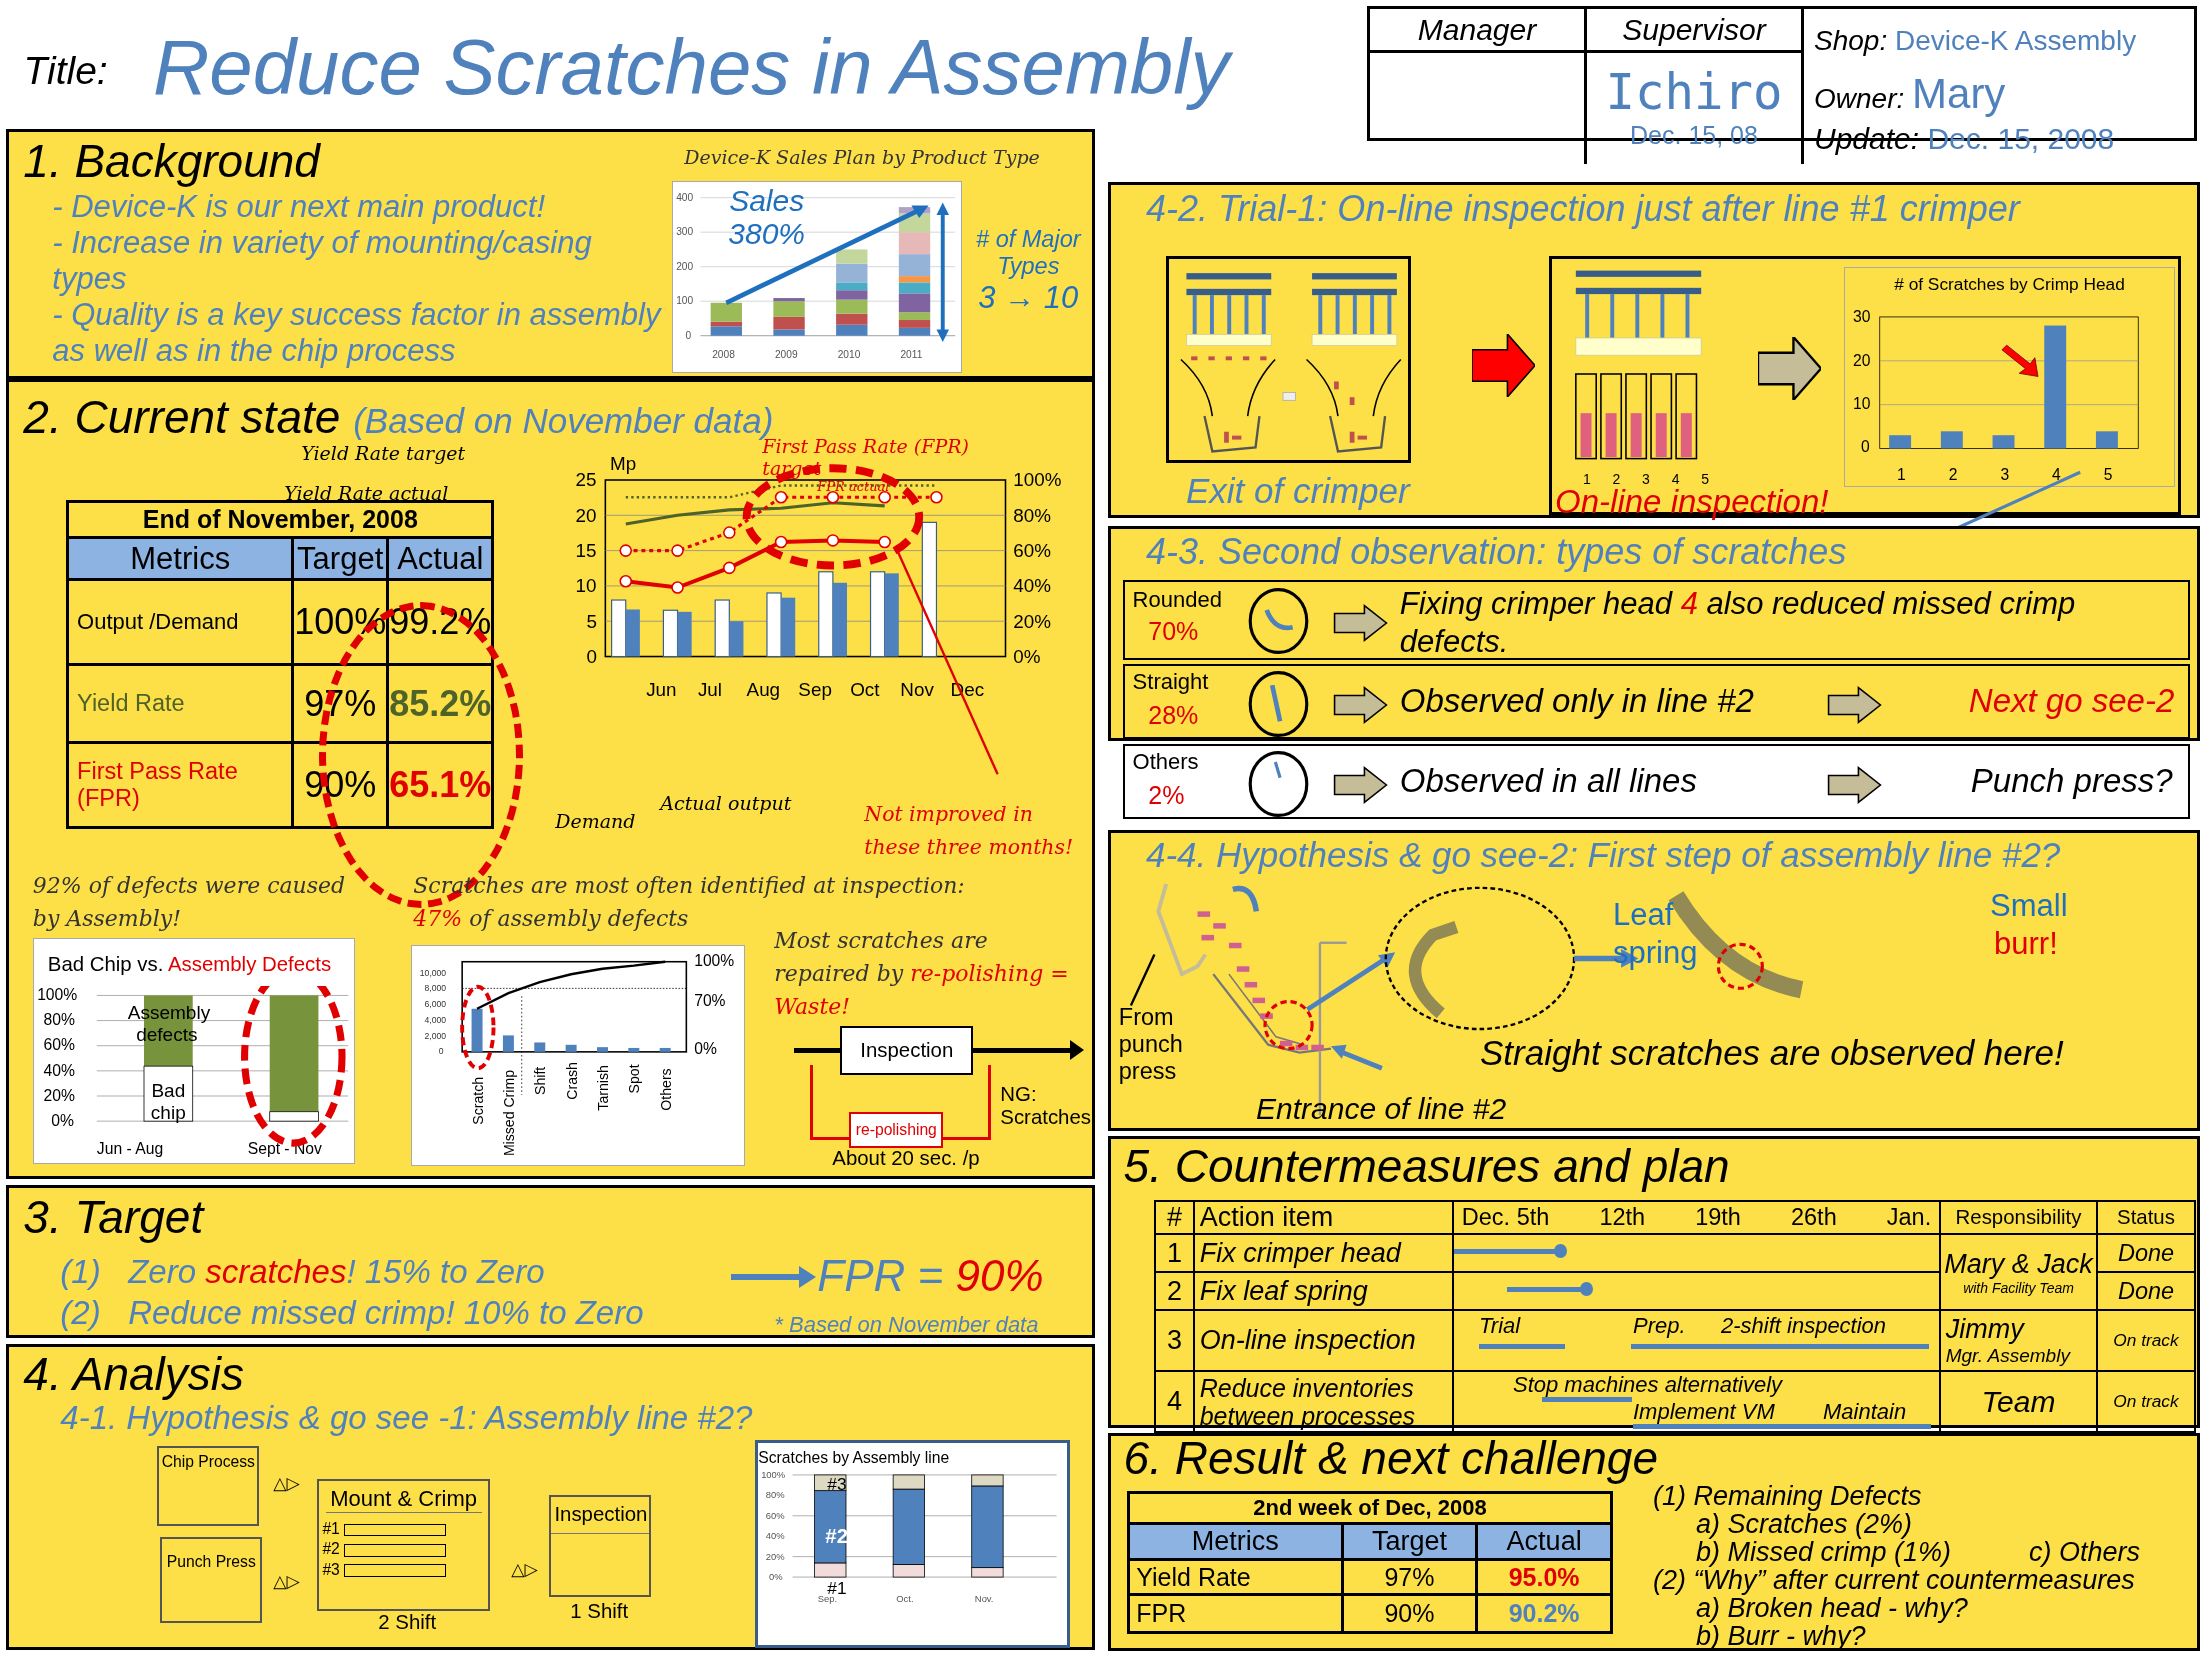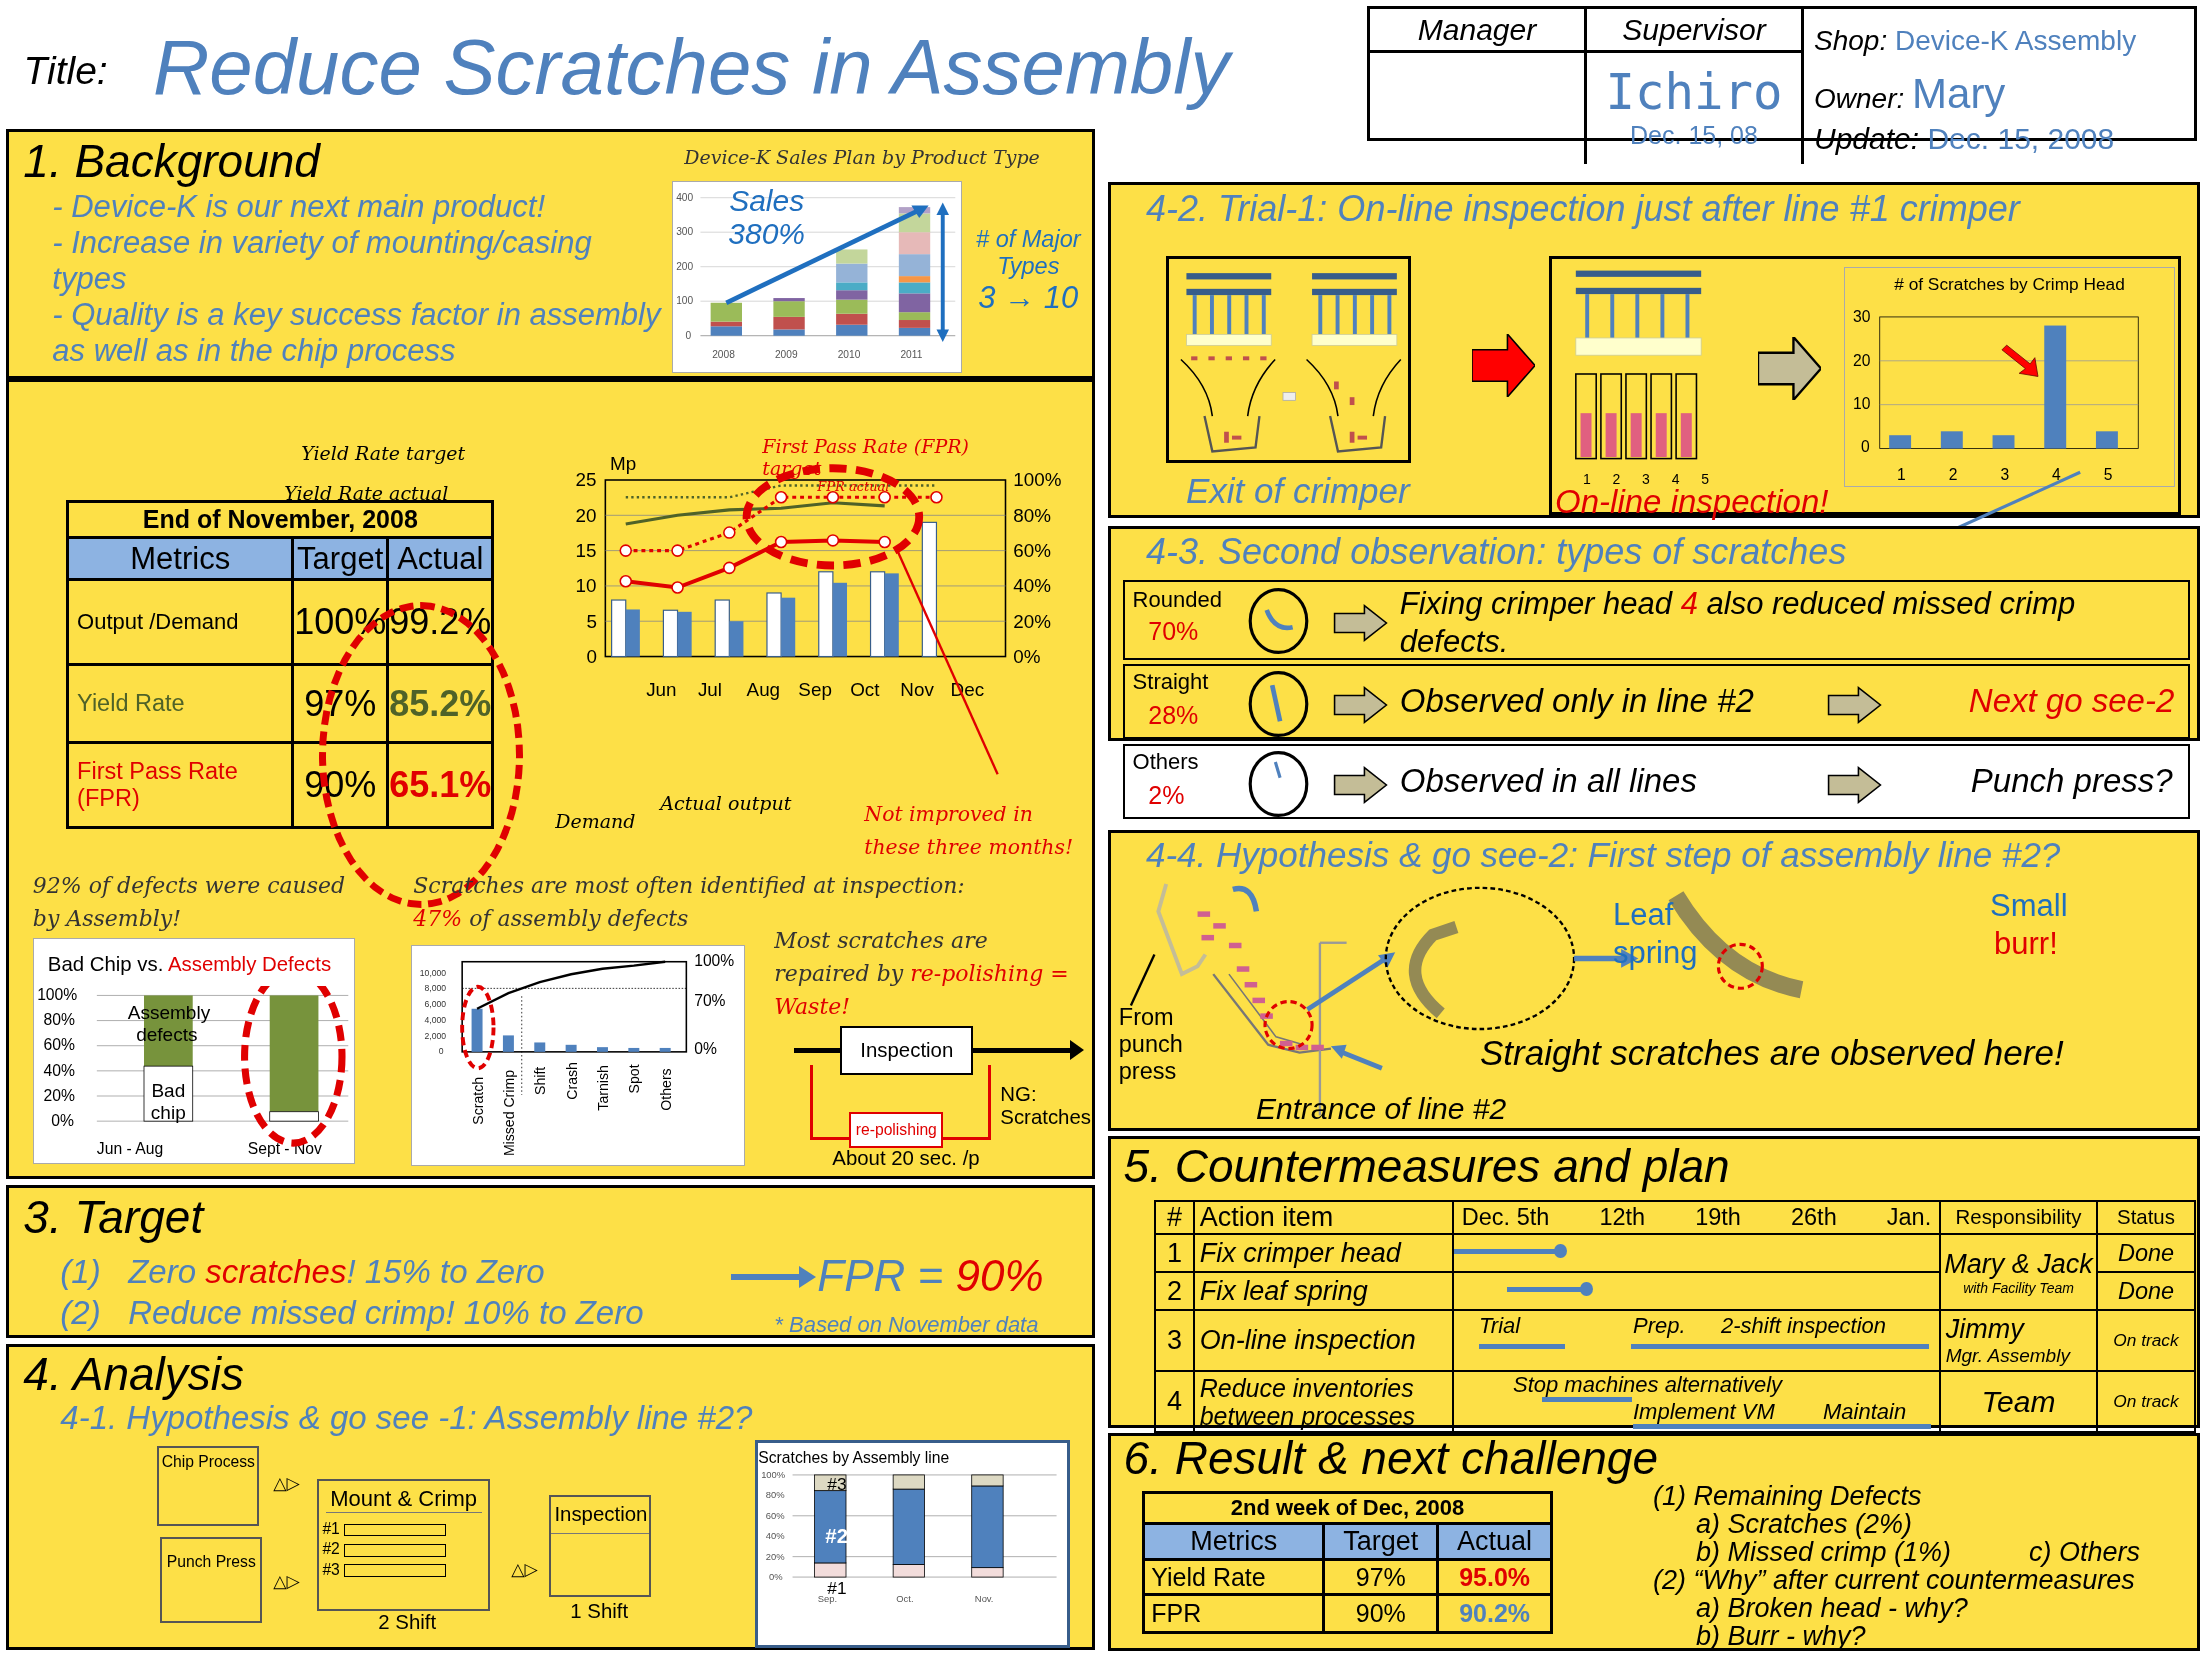--- a/index.html
+++ b/index.html
@@ -102,20 +102,21 @@
         <div>380%</div>
       </div>
   </div>
   <div class="abs it" style="left:956px;top:94px;width:126px;font-size:23.5px;color:#1f6fbf;text-align:center">
       <div># of Major Types</div>
       <div style="font-size:31px">3 → 10</div>
     </div>
 </div>
 
 <div class="box" style="left:6.3px;top:379px;width:1089px;height:800px">
+  <div class="sec-title" style="left:14px;top:7.8px"><span>2. Current state</span> <span class="blue" style="font-size:35px">(Based on November data)</span></div>
 
   <table class="mtbl abs" style="left:57px;top:118px;width:428px">
     <tbody>
         <tr>
           <td colspan="3" style="font-size:25px;font-weight:bold;height:36px">End of November, 2008</td>
         </tr>
     <tr class="hdr">
           <td style="height:42px">Metrics</td>
           <td>Target</td>
           <td>Actual</td>
@@ -656,21 +657,21 @@
       </td>
       <td style="text-align:center;font-size:30px" class="it">Team</td>
       <td style="text-align:center;font-size:17.3px" class="it">On track</td>
     </tr>
   </tbody>
     </table>
 </div>
 
 <div class="box" style="left:1108px;top:1433px;width:1092px;height:218px">
   <div class="sec-title" style="left:12.6px;top:-4.7px">6. Result &amp; next challenge</div>
-  <table class="mtbl abs" style="left:31px;top:55px;width:411px">
+  <table class="mtbl abs" style="left:16px;top:55px;width:486px">
     <tbody>
         <tr>
           <td colspan="3" style="font-size:22px;font-weight:bold;height:31px">2nd week of Dec, 2008</td>
         </tr>
     <tr class="hdr">
           <td style="height:36px;font-size:27px">Metrics</td>
           <td style="font-size:27px">Target</td>
           <td style="font-size:27px">Actual</td>
         </tr>
     <tr>

